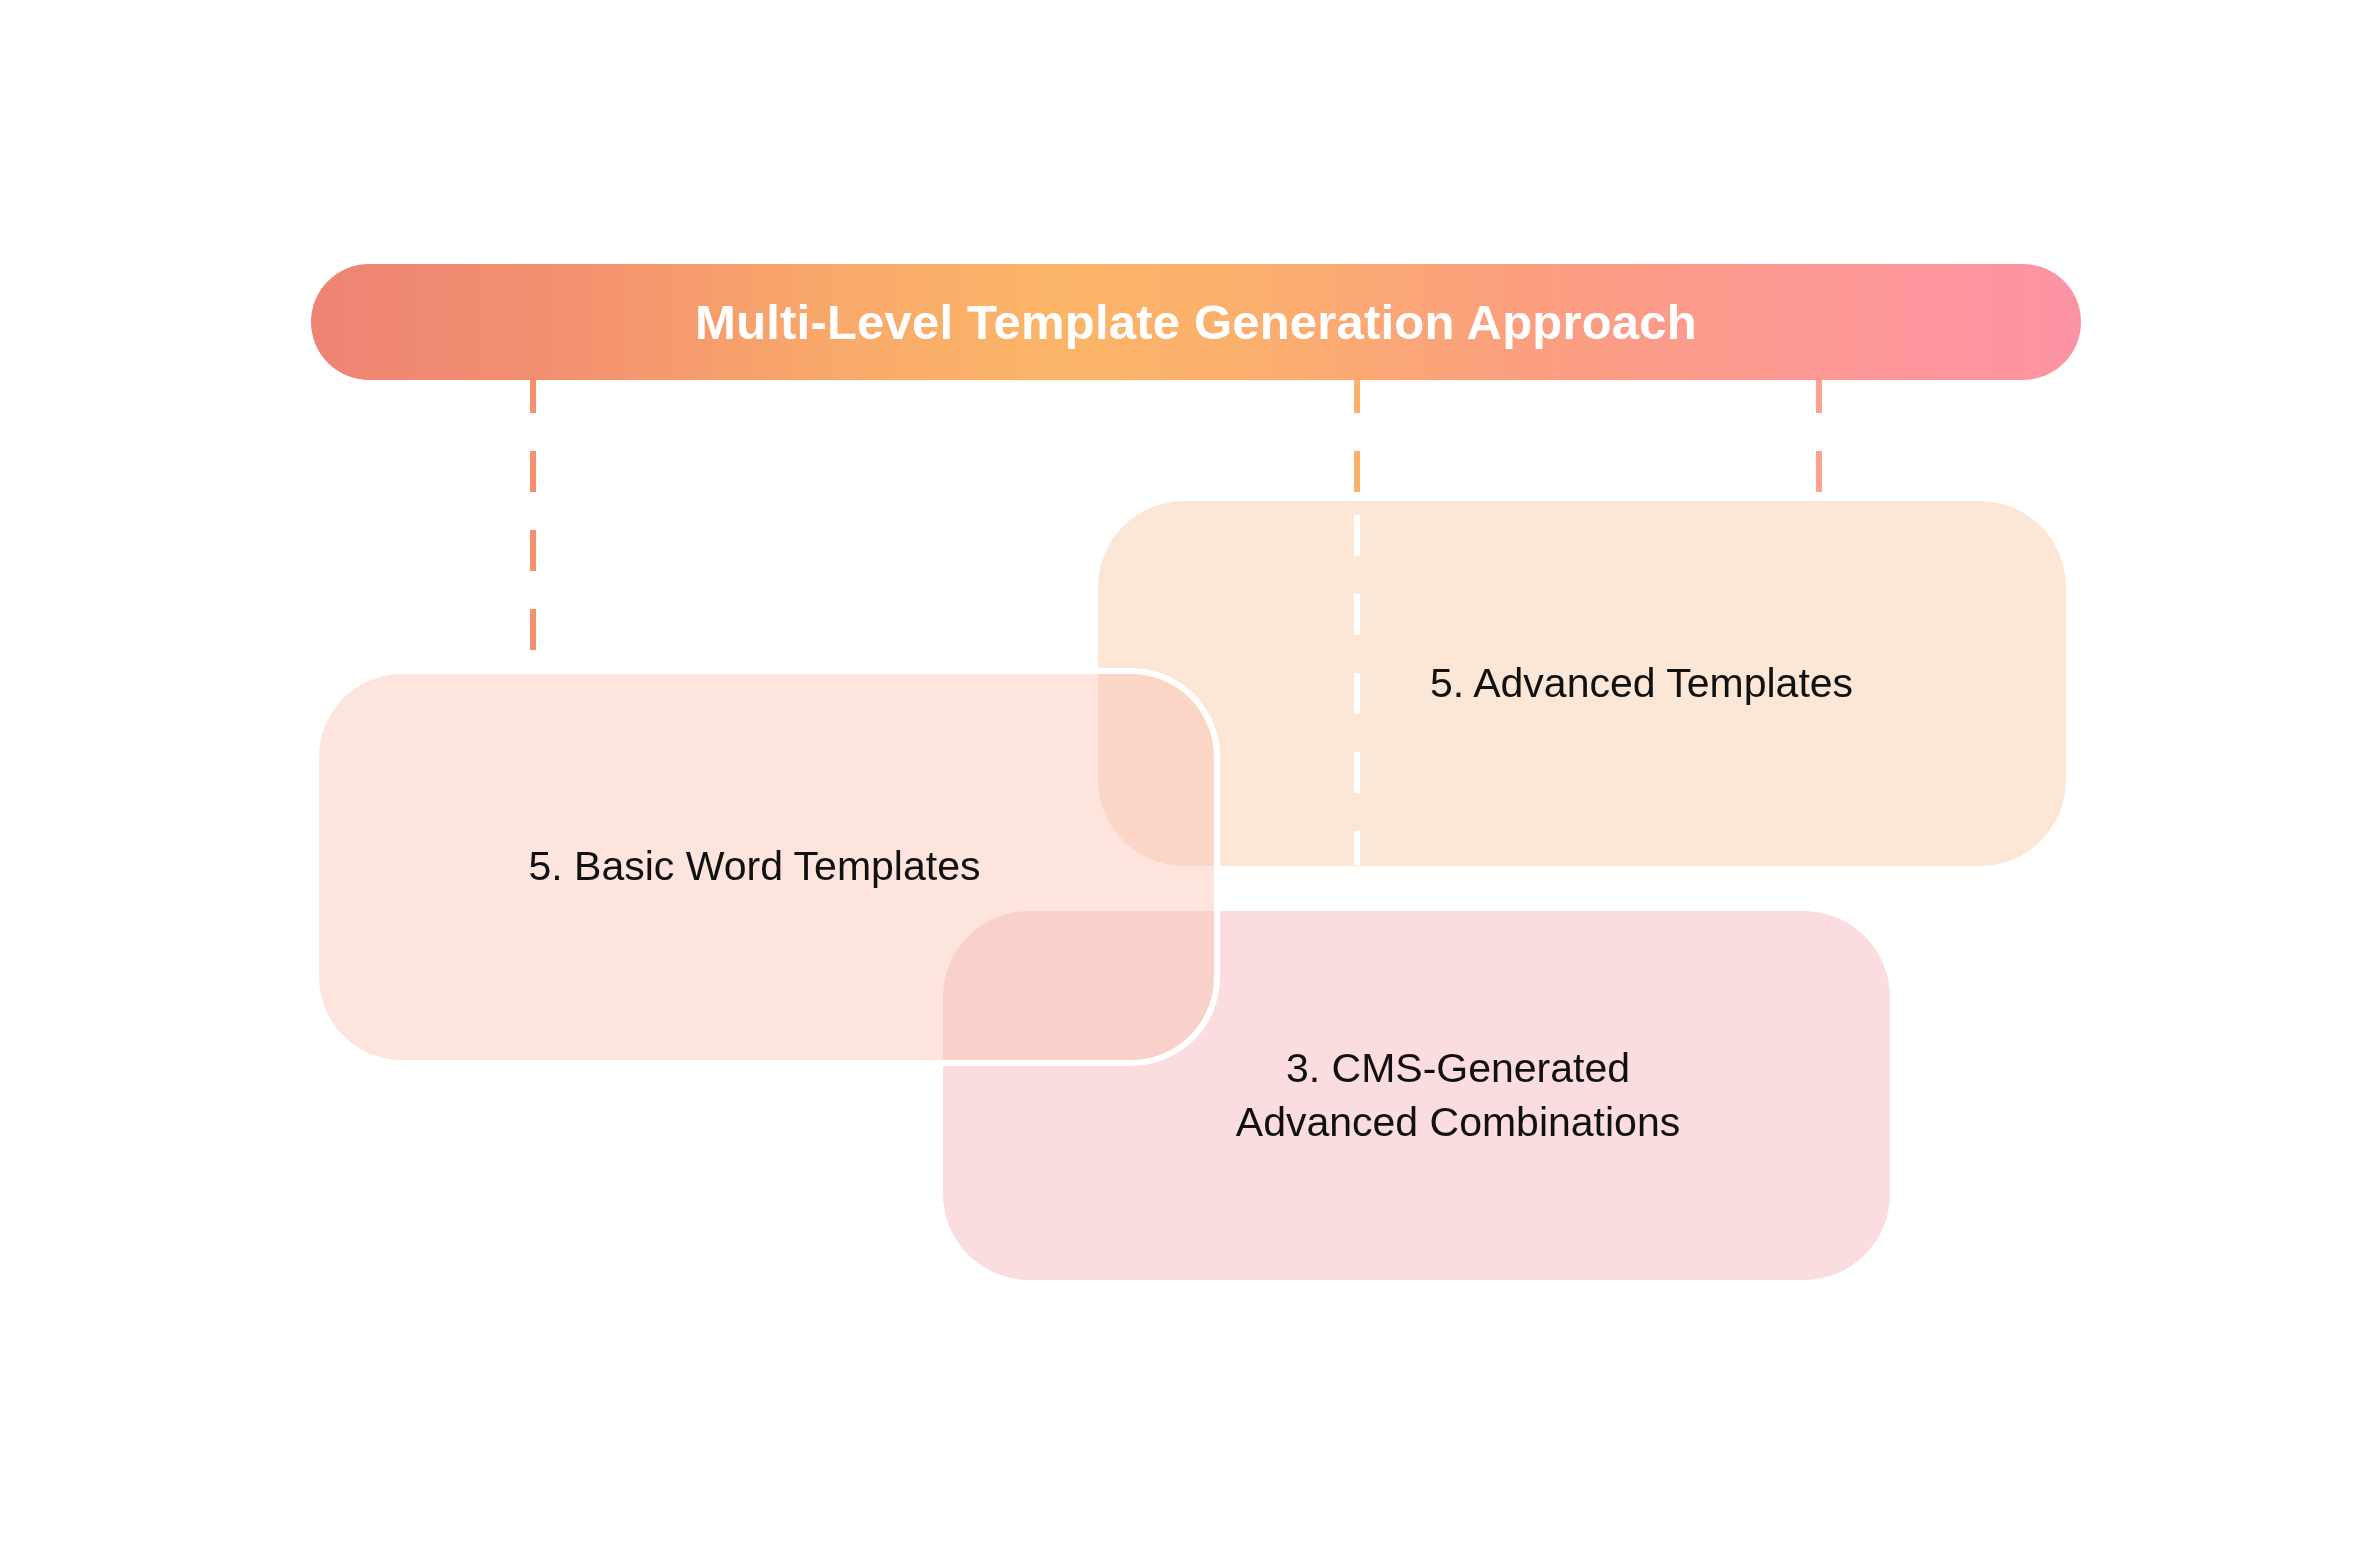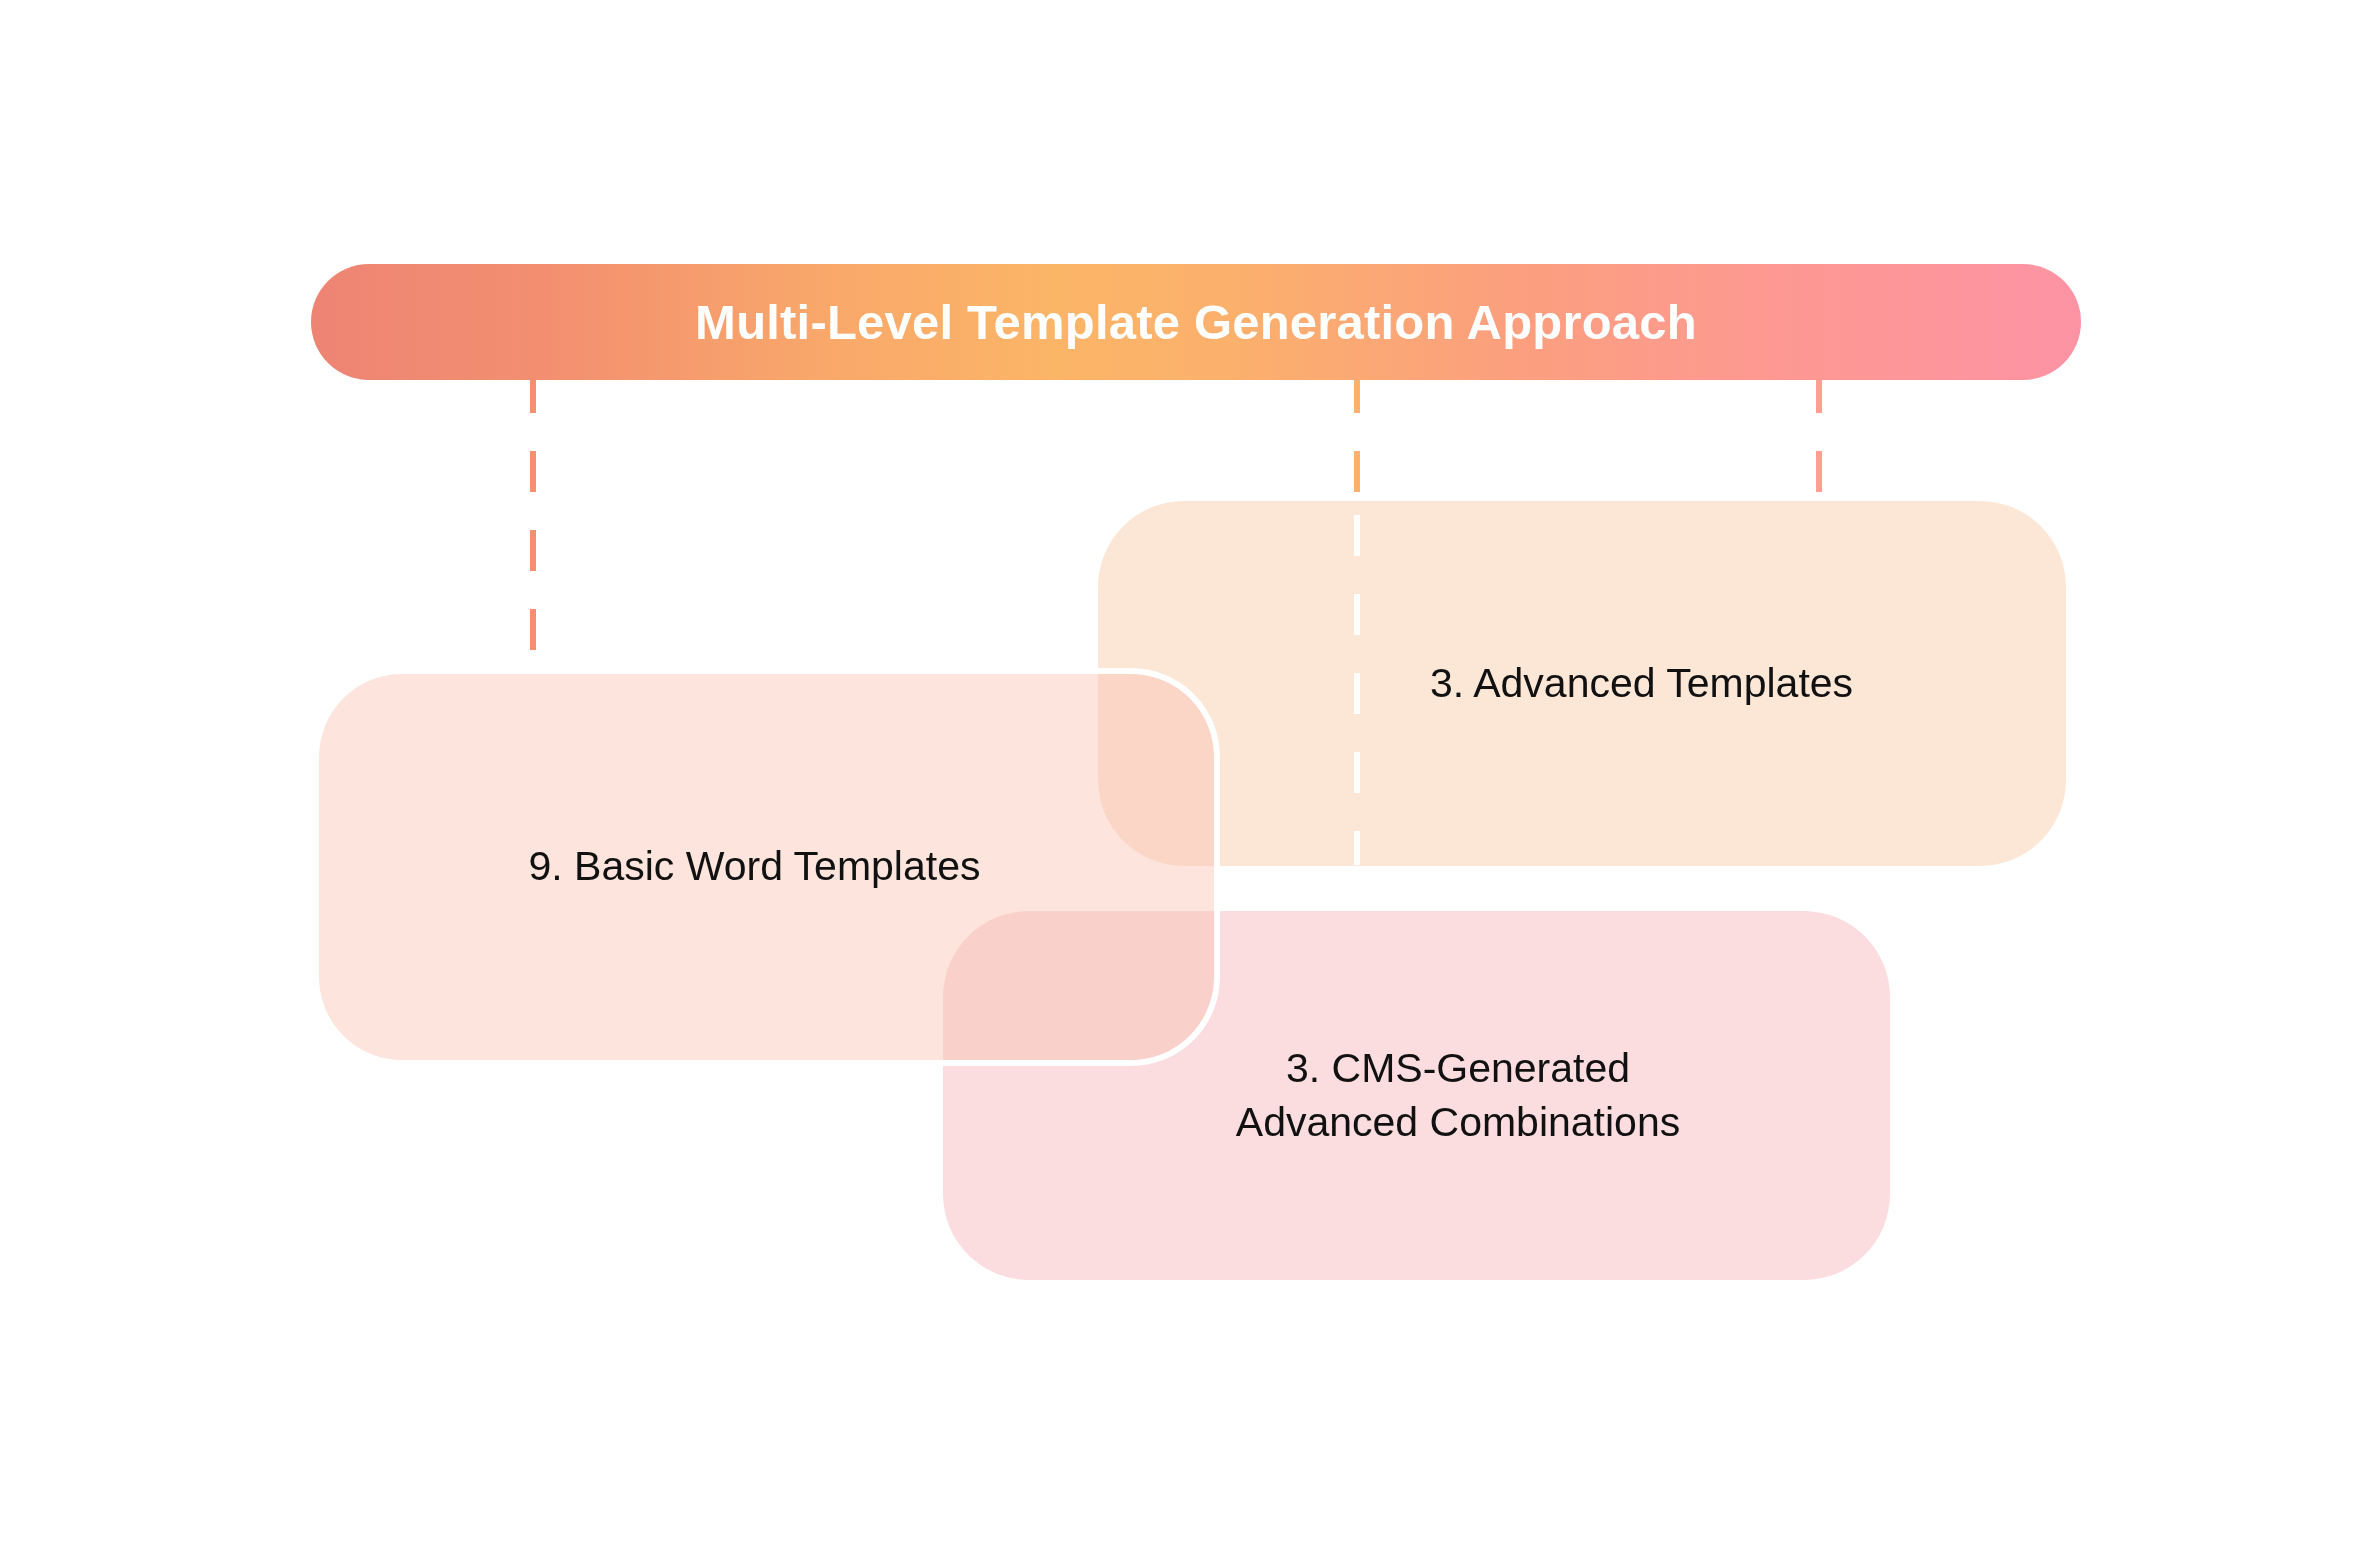--- a/index.html
+++ b/index.html
@@ -165,32 +165,32 @@
     <div class="connector-inner"></div>
   </div>
   <div class="connector conn-2">
     <div class="connector-inner"></div>
   </div>
   <div class="connector conn-3">
     <div class="connector-inner"></div>
   </div>
 
   <div class="card card-2">
-    <span class="card-label">3. Advanced Templates</span>
+    <span class="card-label">5. Advanced Templates</span>
   </div>
 
   <div class="connector conn-2b">
     <div class="connector-inner"></div>
   </div>
 
   <div class="card card-3">
     <span class="card-label">
       <span>3. CMS-Generated</span><br>
       <span>Advanced Combinations</span>
     </span>
   </div>
 
   <div class="card card-1">
-    <span class="card-label">9. Basic Word Templates</span>
+    <span class="card-label">5. Basic Word Templates</span>
   </div>
 
 </div>
 
 
 </body></html>

